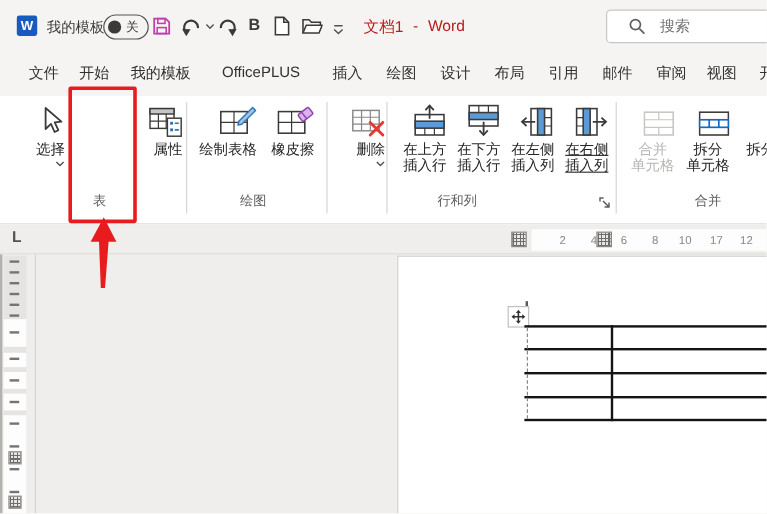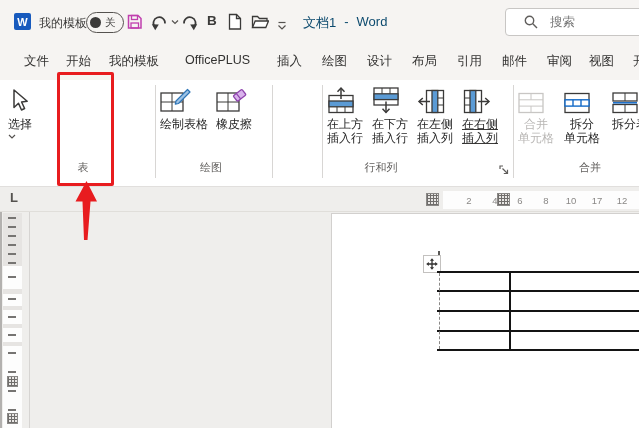--- a/index.html
+++ b/index.html
@@ -11,33 +11,33 @@
   .titlebar{left:0;top:0;width:639px;height:45px;background:#f6f4f2;}
   .logo{left:14px;top:13px;width:17px;height:17px;background:#185abd;border-radius:2px;
         color:#fff;font-weight:bold;font-size:11px;display:flex;align-items:center;justify-content:center;}
   .autosave-label{left:39px;top:15px;font-size:12px;color:#3b3a39;}
   .toggle{left:86px;top:12px;width:36px;height:19px;border:1.5px solid #55524f;border-radius:11px;
           display:flex;align-items:center;background:#f6f4f2;}
   .toggle .knob{width:11px;height:11px;border-radius:50%;background:#3b3a39;margin-left:3px;}
   .toggle .state{font-size:10.5px;margin-left:4px;color:#3b3a39;}
   .qat{display:flex;align-items:center;}
   .qat-bold{left:207px;top:13px;font-weight:bold;font-size:13.5px;color:#3b3a39;}
-  .doc-title{left:303px;top:14px;font-size:13px;color:#0c4a6e;display:flex;gap:8px;}
+  .doc-title{left:303px;top:14px;font-size:13px;color:#b91c1c;display:flex;gap:8px;}
   .searchbox{left:505px;top:8px;width:160px;height:26px;background:#fff;border:1px solid #c8c6c4;
              border-radius:4px;display:flex;align-items:center;padding-left:18px;}
   .searchbox input{border:none;outline:none;font-size:12.5px;color:#605e5c;width:90px;margin-left:10px;
                    font-family:"Liberation Sans","DejaVu Sans",sans-serif;background:transparent;}
   
   .tabrow{left:0;top:45px;width:639px;height:35px;background:#f6f4f2;}
   .tab{position:absolute;top:8px;font-size:12.5px;color:#323130;white-space:nowrap;cursor:default;}
   
   .ribbon{left:0;top:80px;width:639px;height:106px;background:#fff;}
   .ribbon-bottom{left:0;top:186px;width:639px;height:1px;background:#e1dfdd;}
   .rsep{position:absolute;top:5px;height:93px;width:1px;background:#d8d6d4;}
-  .rbtn{position:absolute;top:3px;display:flex;flex-direction:column;align-items:flex-start;cursor:default;}
+  .rbtn{position:absolute;top:3px;display:flex;flex-direction:column;align-items:flex-end;cursor:default;}
   .ricon{height:32px;display:flex;align-items:flex-end;justify-content:center;}
   .rlabel{font-size:12px;line-height:13.5px;color:#262626;text-align:center;margin-top:3px;white-space:nowrap;}
   .rlabel.dis{color:#b8b6b4;}
   .chev{margin-top:2px;}
   .glabel{position:absolute;top:80px;font-size:11px;color:#605e5c;transform:translateX(-50%);white-space:nowrap;}
   .vg-btn{position:absolute;left:64px;top:3px;width:39px;height:70px;background:#f5f3f1;
           border:1px solid #8f8d8b;border-radius:4px;display:flex;flex-direction:column;align-items:center;}
   
   .lower{left:0;top:187px;width:639px;height:241px;background:#efeeec;}
   .hruler-white{position:absolute;left:443px;top:4px;width:196px;height:18px;background:#fdfdfd;}
@@ -159,20 +159,37 @@
         <path d="M6,2 L6,19.5 L10.5,15.3 L13.5,22 L16.6,20.5 L13.6,14 L19.2,13.3 Z" fill="#fff" stroke="#3b3a39" stroke-width="1.5" stroke-linejoin="round"></path>
       </svg>
         </div>
       <div class="rlabel">选择</div>
       <svg class="chev" width="8" height="5">
         <path d="M1,1 L4,4 L7,1" fill="none" stroke="#55524f" stroke-width="1.2"></path>
         </svg>
     </div>
 
 
+    <div class="rbtn" style="left:110px;width:42px;">
+      <div class="ricon">
+          <svg width="28" height="27">
+        <rect x="1" y="2.5" width="20" height="16.5" fill="#fff" stroke="#3b3a39" stroke-width="1.2"></rect>
+        <rect x="1" y="2.5" width="20" height="4.5" fill="#c8c6c4" stroke="#3b3a39" stroke-width="1.2"></rect>
+        <line x1="8" y1="7" x2="8" y2="19" stroke="#3b3a39"></line>
+        <line x1="14.5" y1="7" x2="14.5" y2="19" stroke="#3b3a39"></line>
+        <line x1="1" y1="13" x2="21" y2="13" stroke="#3b3a39"></line>
+        <rect x="15.5" y="10.5" width="11.5" height="15" fill="#fff" stroke="#3b3a39" stroke-width="1.2"></rect>
+        <rect x="17.8" y="13.5" width="2.4" height="2.4" fill="#2e75b6"></rect>
+        <line x1="21.6" y1="14.7" x2="25" y2="14.7" stroke="#2e75b6" stroke-width="1.4"></line>
+        <rect x="17.8" y="19" width="2.4" height="2.4" fill="#2e75b6"></rect>
+        <line x1="21.6" y1="20.2" x2="25" y2="20.2" stroke="#2e75b6" stroke-width="1.4"></line>
+      </svg>
+        </div>
+      <div class="rlabel">属性</div>
+    </div>
 
     <div class="rsep" style="left:155px"></div>
 
     <div class="rbtn" style="left:216px;width:46px;">
       <div class="ricon">
           <svg width="31" height="27">
         <rect x="1" y="5" width="22" height="18" fill="#fff" stroke="#3b3a39" stroke-width="1.3"></rect>
         <line x1="12" y1="5" x2="12" y2="23" stroke="#3b3a39"></line>
         <line x1="1" y1="14" x2="23" y2="14" stroke="#3b3a39"></line>
         <g transform="rotate(-38 24 7)">
@@ -191,20 +208,36 @@
         <line x1="12" y1="5" x2="12" y2="23" stroke="#3b3a39"></line>
         <line x1="1" y1="14" x2="23" y2="14" stroke="#3b3a39"></line>
         <path d="M27.5,1.5 L30,4 L18.5,15.5 L15.3,16.2 L16,13 Z" fill="#9dc3e6" stroke="#2e75b6" stroke-width="1.2" stroke-linejoin="round"></path>
       </svg>
         </div>
       <div class="rlabel">绘制表格</div>
     </div>
 
     <div class="rsep" style="left:272px"></div>
 
+    <div class="rbtn" style="left:277px;width:44px;">
+      <div class="ricon">
+          <svg width="28" height="25">
+        <rect x="1" y="2" width="22" height="17" fill="#fff" stroke="#8a8886" stroke-width="1.2"></rect>
+        <line x1="8.3" y1="2" x2="8.3" y2="19" stroke="#8a8886"></line>
+        <line x1="15.6" y1="2" x2="15.6" y2="19" stroke="#8a8886"></line>
+        <line x1="1" y1="7.7" x2="23" y2="7.7" stroke="#8a8886"></line>
+        <line x1="1" y1="13.4" x2="23" y2="13.4" stroke="#8a8886"></line>
+        <path d="M15.5,12 L26,22.5 M26,12 L15.5,22.5" stroke="#e8392f" stroke-width="2.4" stroke-linecap="round"></path>
+      </svg>
+        </div>
+      <div class="rlabel">删除</div>
+      <svg class="chev" width="8" height="5">
+        <path d="M1,1 L4,4 L7,1" fill="none" stroke="#55524f" stroke-width="1.2"></path>
+        </svg>
+    </div>
 
     <div class="rsep" style="left:322px"></div>
 
     <div class="rbtn" style="left:327px;width:45px;">
       <div class="ricon">
           <svg width="28" height="29">
         <rect x="2" y="9.5" width="24" height="17" fill="#fff" stroke="#3b3a39" stroke-width="1.3"></rect>
         <rect x="2" y="15" width="24" height="5.8" fill="#5b9bd5" stroke="#3b3a39" stroke-width="1.3"></rect>
         <line x1="10" y1="20.8" x2="10" y2="26.5" stroke="#3b3a39"></line>
         <line x1="18" y1="20.8" x2="18" y2="26.5" stroke="#3b3a39"></line>

